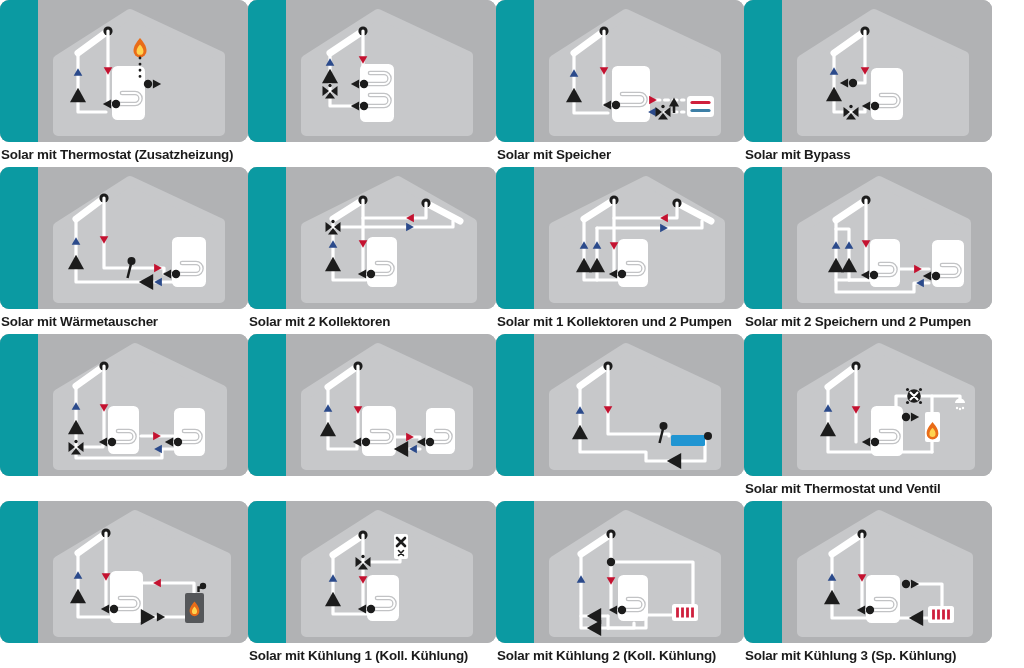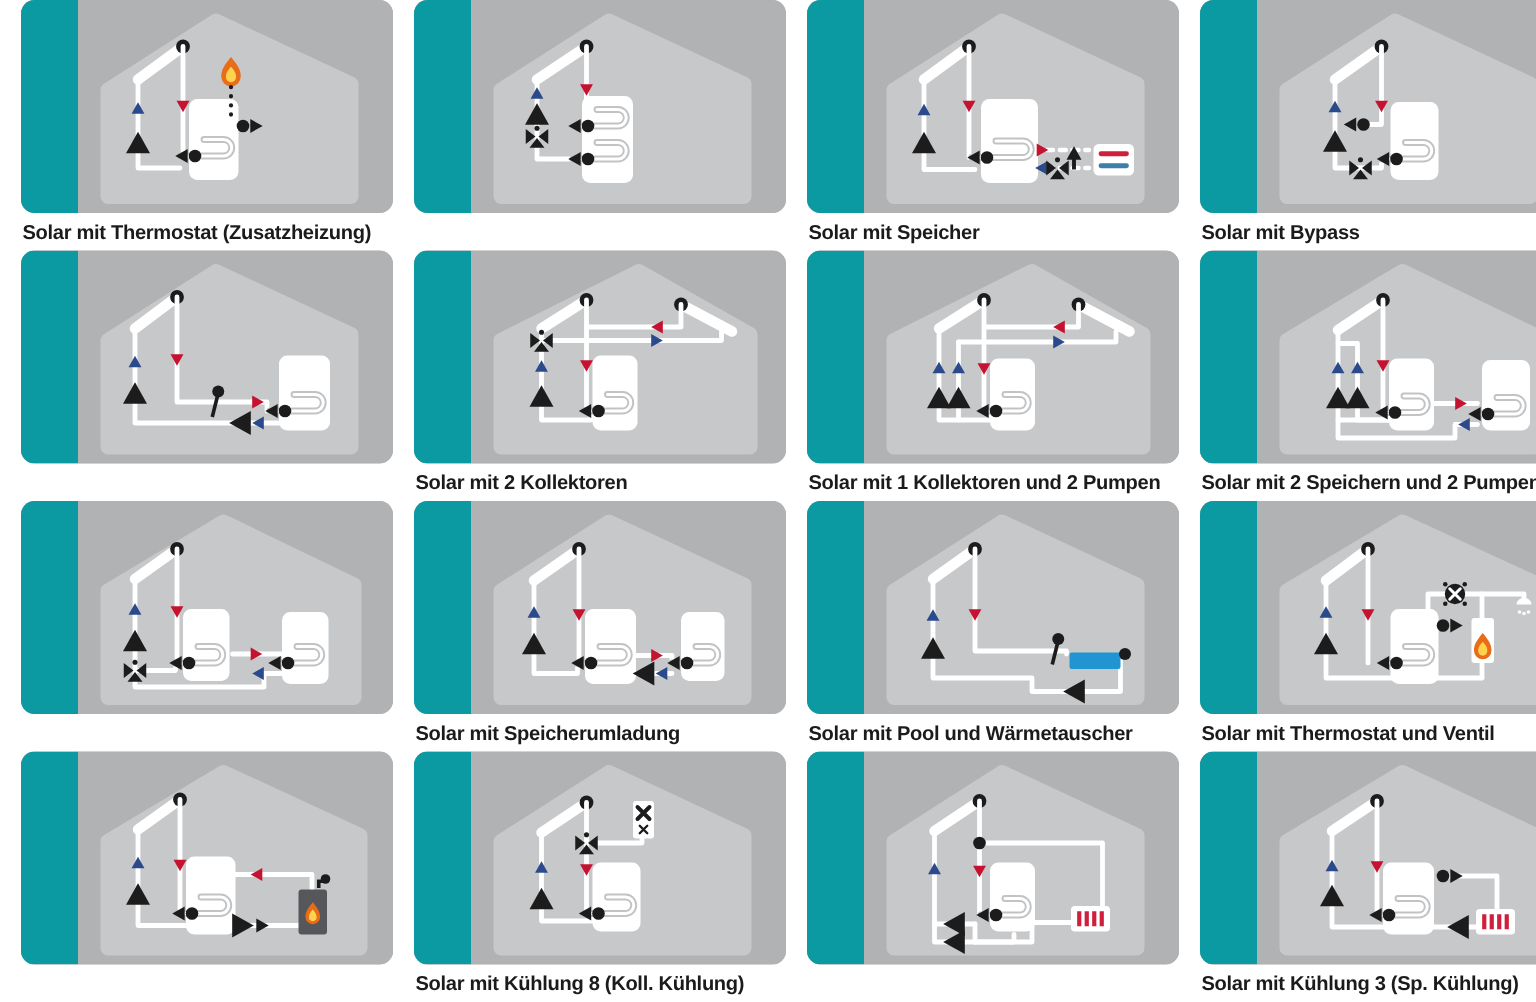--- a/index.html
+++ b/index.html
@@ -3,23 +3,21 @@
 <meta charset="utf-8">
 <style>
   html,body{margin:0;padding:0;}
   body{
     width:1024px;height:668px;overflow:hidden;background:#ffffff;
     font-family:"Liberation Sans",sans-serif;
   }
   .grid{
     display:grid;
     grid-template-columns:repeat(4,248px);
-    column-gap:14px;
     grid-auto-rows:167px;
-    padding-left:14px;
   }
   figure.cell{margin:0;padding:0;}
   .tile{
     width:248px;height:142px;border-radius:9px;overflow:hidden;
     background:#b1b2b4;
   }
   .tile svg{display:block;width:248px;height:142px;}
   figcaption{
     font-size:13.4px;font-weight:bold;color:#1b1b1b;
     margin:5px 0 0 1px;letter-spacing:-0.2px;white-space:nowrap;
@@ -168,20 +166,21 @@
           <polygon points="68,102.2 84,102.2 76,87.8" fill="#1c1c1c"></polygon>
           <polygon points="71.7,77.87 80.3,77.87 76,70.13" fill="#2b4a8b"></polygon>
           <polygon points="99.7,69.13 108.3,69.13 104,76.87" fill="#c41230"></polygon>
           <line x1="127.5" y1="111" x2="131" y2="97" stroke="#1c1c1c" stroke-width="2.4"></line>
           <circle cx="131.5" cy="94" r="4" fill="#1c1c1c"></circle>
           <polygon points="153.2,107 153.2,123 138.8,115" fill="#1c1c1c"></polygon>
           <polygon points="161.87,110.7 161.87,119.3 154.13,115" fill="#2b4a8b"></polygon>
           <polygon points="154.13,96.7 154.13,105.3 161.87,101" fill="#c41230"></polygon>
         </svg>
       </div>
+    <figcaption>Solar mit Wärmetauscher</figcaption>
   </figure>
   <figure class="cell">
     <div class="tile">
         <svg viewBox="0 0 248 142">
           <rect x="0" y="0" width="248" height="142" fill="#b1b2b4"></rect>
           <rect x="0" y="0" width="38" height="142" fill="#0b9aa2"></rect>
           <path d="M58,131 V60 L150,14 L224,56 V131 Z" fill="#c7c8ca" stroke="#c7c8ca" stroke-width="10" stroke-linejoin="round"></path>
           <line x1="115" y1="33" x2="85" y2="52" stroke="#ffffff" stroke-width="7" stroke-linecap="round"></line>
           <circle cx="115" cy="33" r="4.6" fill="#1c1c1c"></circle>
           <line x1="178" y1="36" x2="212" y2="54" stroke="#ffffff" stroke-width="7" stroke-linecap="round"></line>
@@ -332,21 +331,20 @@
           <circle cx="182" cy="108" r="4.2" fill="#1c1c1c"></circle>
           <polygon points="177.14,103.4 177.14,112.6 168.86,108" fill="#1c1c1c"></polygon>
           <polygon points="72,102.2 88,102.2 80,87.8" fill="#1c1c1c"></polygon>
           <polygon points="75.7,77.87 84.3,77.87 80,70.13" fill="#2b4a8b"></polygon>
           <polygon points="105.7,72.13 114.3,72.13 110,79.87" fill="#c41230"></polygon>
           <polygon points="160.2,107 160.2,123 145.8,115" fill="#1c1c1c"></polygon>
           <polygon points="168.87,110.7 168.87,119.3 161.13,115" fill="#2b4a8b"></polygon>
           <polygon points="158.13,98.7 158.13,107.3 165.87,103" fill="#c41230"></polygon>
         </svg>
       </div>
-    <figcaption>Solar mit Speicherumladung</figcaption>
   </figure>
   <figure class="cell">
     <div class="tile">
         <svg viewBox="0 0 248 142">
           <rect x="0" y="0" width="248" height="142" fill="#b1b2b4"></rect>
           <rect x="0" y="0" width="38" height="142" fill="#0b9aa2"></rect>
           <path d="M58,131 V60 L130,14 L220,56 V131 Z" fill="#c7c8ca" stroke="#c7c8ca" stroke-width="10" stroke-linejoin="round"></path>
           <line x1="112" y1="32" x2="84" y2="52" stroke="#ffffff" stroke-width="7" stroke-linecap="round"></line>
           <circle cx="112" cy="32" r="4.6" fill="#1c1c1c"></circle>
           <path d="M112,32 V100 H173 V102" fill="none" stroke="#ffffff" stroke-width="3.2" stroke-linecap="round" stroke-linejoin="round"></path>
@@ -354,21 +352,20 @@
           <rect x="175" y="101" width="34" height="11" rx="1.5" fill="#2095d2"></rect>
           <circle cx="212" cy="102" r="4" fill="#1c1c1c"></circle>
           <polygon points="76,105.2 92,105.2 84,90.8" fill="#1c1c1c"></polygon>
           <polygon points="79.7,79.87 88.3,79.87 84,72.13" fill="#2b4a8b"></polygon>
           <polygon points="107.7,72.13 116.3,72.13 112,79.87" fill="#c41230"></polygon>
           <line x1="163.5" y1="109" x2="167" y2="95" stroke="#1c1c1c" stroke-width="2.4"></line>
           <circle cx="167.5" cy="92" r="4" fill="#1c1c1c"></circle>
           <polygon points="185.2,119 185.2,135 170.8,127" fill="#1c1c1c"></polygon>
         </svg>
       </div>
-    <figcaption>Solar mit Pool und Wärmetauscher</figcaption>
   </figure>
   <figure class="cell">
     <div class="tile">
         <svg viewBox="0 0 248 142">
           <rect x="0" y="0" width="248" height="142" fill="#b1b2b4"></rect>
           <rect x="0" y="0" width="38" height="142" fill="#0b9aa2"></rect>
           <path d="M58,131 V60 L135,14 L226,56 V131 Z" fill="#c7c8ca" stroke="#c7c8ca" stroke-width="10" stroke-linejoin="round"></path>
           <line x1="112" y1="32" x2="84" y2="53" stroke="#ffffff" stroke-width="7" stroke-linecap="round"></line>
           <circle cx="112" cy="32" r="4.6" fill="#1c1c1c"></circle>
           <path d="M112,32 V108" fill="none" stroke="#ffffff" stroke-width="3.2" stroke-linecap="round" stroke-linejoin="round"></path>
@@ -455,21 +452,21 @@
           <path d="M150.5,49.5 L155.5,54.5 M155.5,49.5 L150.5,54.5" stroke="#1c1c1c" stroke-width="1.6" stroke-linecap="round"></path>
           <polygon points="107.5,56 107.5,66 114,61" fill="#1c1c1c"></polygon>
           <polygon points="122.5,56 122.5,66 116,61" fill="#1c1c1c"></polygon>
           <polygon points="110,68.5 120,68.5 115,62" fill="#1c1c1c"></polygon>
           <circle cx="115" cy="55.5" r="1.7" fill="#1c1c1c"></circle>
           <polygon points="77,105.2 93,105.2 85,90.8" fill="#1c1c1c"></polygon>
           <polygon points="80.7,80.87 89.3,80.87 85,73.13" fill="#2b4a8b"></polygon>
           <polygon points="110.7,75.13 119.3,75.13 115,82.87" fill="#c41230"></polygon>
         </svg>
       </div>
-    <figcaption>Solar mit Kühlung 8 (Koll. Kühlung)</figcaption>
+    <figcaption>Solar mit Kühlung 1 (Koll. Kühlung)</figcaption>
   </figure>
   <figure class="cell">
     <div class="tile">
         <svg viewBox="0 0 248 142">
           <rect x="0" y="0" width="248" height="142" fill="#b1b2b4"></rect>
           <rect x="0" y="0" width="38" height="142" fill="#0b9aa2"></rect>
           <path d="M58,131 V60 L130,14 L220,56 V131 Z" fill="#c7c8ca" stroke="#c7c8ca" stroke-width="10" stroke-linejoin="round"></path>
           <line x1="115" y1="33" x2="85" y2="53" stroke="#ffffff" stroke-width="7" stroke-linecap="round"></line>
           <circle cx="115" cy="33" r="4.6" fill="#1c1c1c"></circle>
           <path d="M115,33 V109" fill="none" stroke="#ffffff" stroke-width="3.2" stroke-linecap="round" stroke-linejoin="round"></path>
@@ -489,20 +486,21 @@
           <line x1="181.5" y1="106.5" x2="181.5" y2="116.5" stroke="#cf1f3c" stroke-width="2.8"></line>
           <line x1="186.5" y1="106.5" x2="186.5" y2="116.5" stroke="#cf1f3c" stroke-width="2.8"></line>
           <line x1="191.5" y1="106.5" x2="191.5" y2="116.5" stroke="#cf1f3c" stroke-width="2.8"></line>
           <line x1="196.5" y1="106.5" x2="196.5" y2="116.5" stroke="#cf1f3c" stroke-width="2.8"></line>
           <polygon points="105.2,107 105.2,123 90.8,115" fill="#1c1c1c"></polygon>
           <polygon points="105.2,119 105.2,135 90.8,127" fill="#1c1c1c"></polygon>
           <polygon points="80.7,81.87 89.3,81.87 85,74.13" fill="#2b4a8b"></polygon>
           <polygon points="110.7,76.13 119.3,76.13 115,83.87" fill="#c41230"></polygon>
         </svg>
       </div>
+    <figcaption>Solar mit Kühlung 2 (Koll. Kühlung)</figcaption>
   </figure>
   <figure class="cell">
     <div class="tile">
         <svg viewBox="0 0 248 142">
           <rect x="0" y="0" width="248" height="142" fill="#b1b2b4"></rect>
           <rect x="0" y="0" width="38" height="142" fill="#0b9aa2"></rect>
           <path d="M58,131 V60 L135,14 L224,56 V131 Z" fill="#c7c8ca" stroke="#c7c8ca" stroke-width="10" stroke-linejoin="round"></path>
           <line x1="118" y1="33" x2="88" y2="53" stroke="#ffffff" stroke-width="7" stroke-linecap="round"></line>
           <circle cx="118" cy="33" r="4.6" fill="#1c1c1c"></circle>
           <path d="M118,33 V109" fill="none" stroke="#ffffff" stroke-width="3.2" stroke-linecap="round" stroke-linejoin="round"></path>

